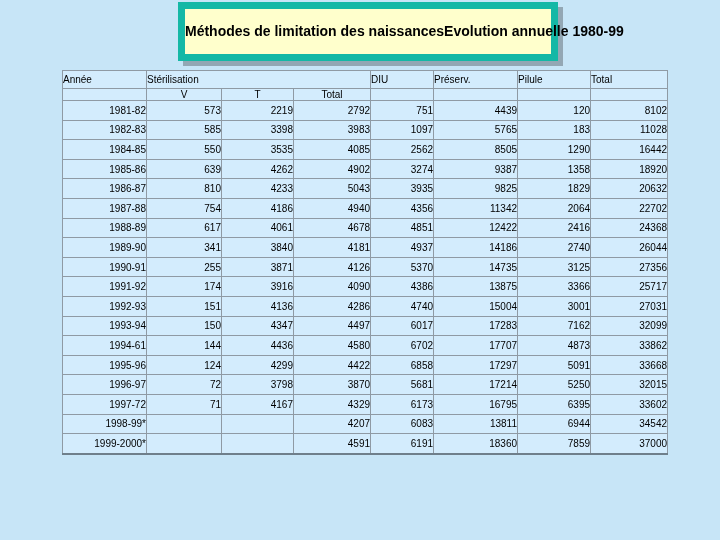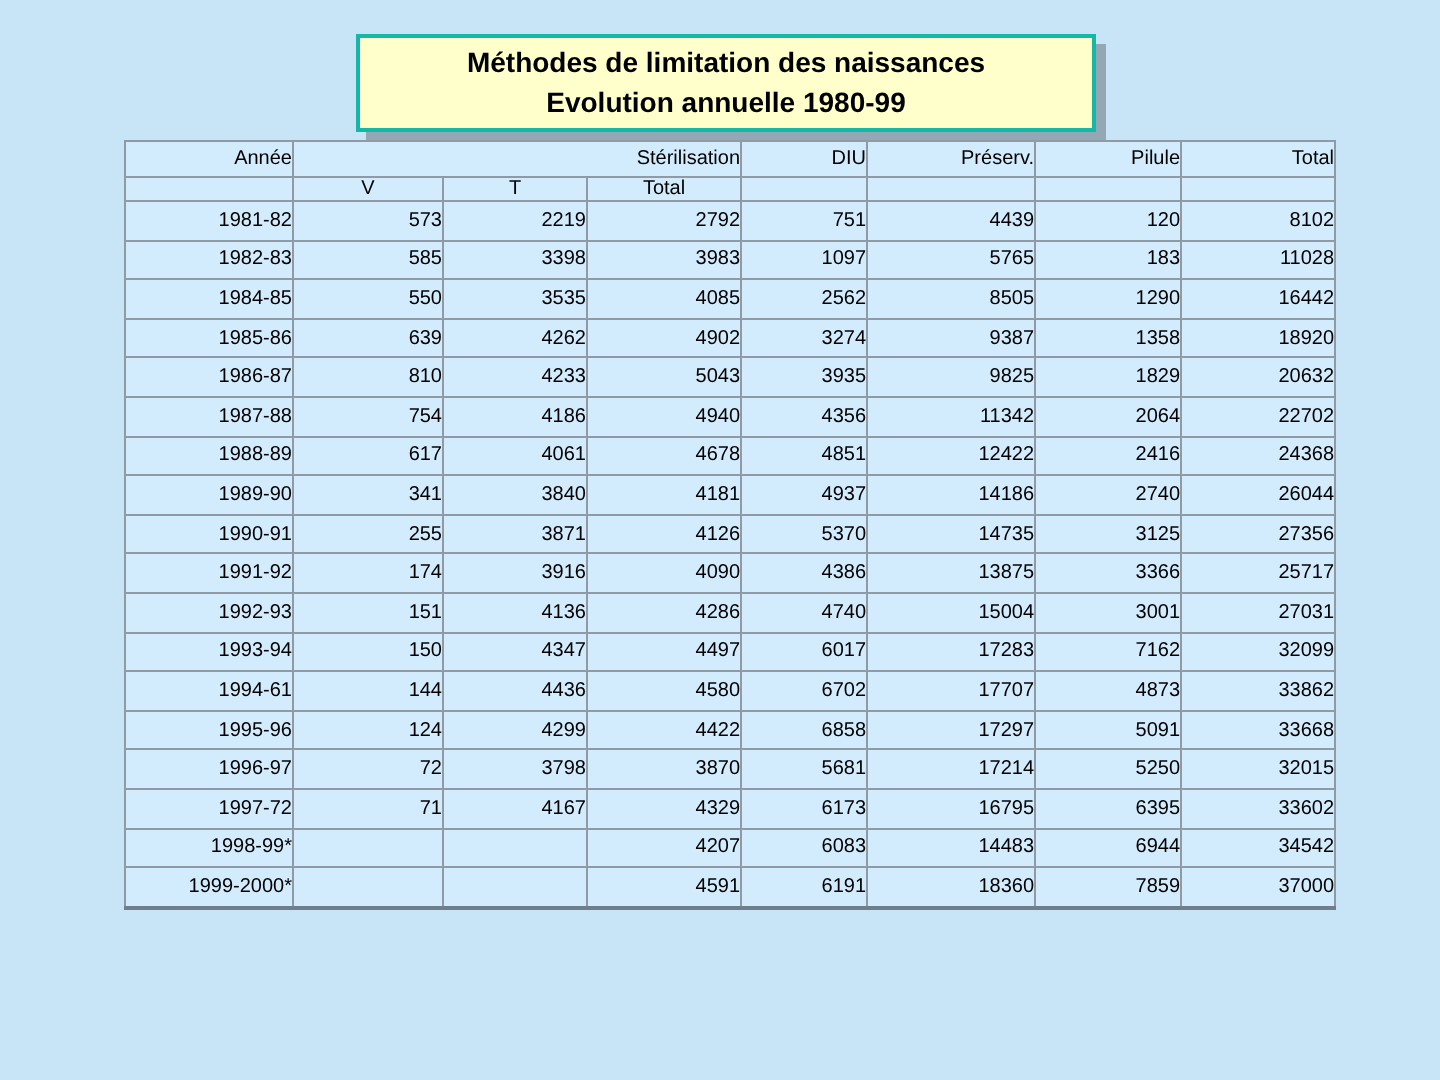--- a/index.html
+++ b/index.html
@@ -4,42 +4,41 @@
 <style>
   html,body{margin:0;padding:0;}
   body{
     width:720px;height:540px;position:relative;overflow:hidden;
     background:#c7e5f7;
     font-family:"Liberation Sans", sans-serif;
     color:#000;
   }
   .title-box{
     position:absolute;left:178px;top:2px;width:366px;height:45px;
-    background:#ffffcc;border:2px solid #14b8a6;
+    background:#ffffcc;border:7px solid #14b8a6;
     box-shadow:5px 5px 0 #93a7b4;
-    display:flex;flex-direction:column;justify-content:space-evenly;align-items:center;
+    display:flex;flex-direction:row;justify-content:space-evenly;align-items:center;
     text-align:center;
-    margin-top:15px;
   }
   .title-line{font-size:14px;font-weight:bold;line-height:15px;white-space:nowrap;}
   table.data{
     position:absolute;left:62px;top:70px;width:605px;
     border-collapse:collapse;table-layout:fixed;
     background:#d3ecfd;
     font-size:10px;
   }
   table.data th, table.data td{
     border:1px solid #8f9aa4;
     font-weight:normal;
     padding:0;
     overflow:visible;
     white-space:nowrap;
   }
   table.data{border-bottom:2px solid #6f7f8b;}
-  tr.hdr-main th{height:17px;text-align:right;vertical-align:middle;margin-left:24px;}
+  tr.hdr-main th{height:17px;text-align:left;vertical-align:middle;margin-left:24px;}
   tr.hdr-sub th, tr.hdr-sub td{height:9px;text-align:center;vertical-align:top;}
   tr.hdr-sub .sub-label{display:block;position:relative;top:0px;line-height:11px;}
   tbody td{height:18.6px;vertical-align:middle;}
   td.col-annee{text-align:right;padding-right:9px;}
   td.col-num{text-align:right;padding-right:15px;}
   .c0{width:84px}.c1{width:75px}.c2{width:72px}.c3{width:77px}
   .c4{width:63px}.c5{width:84px}.c6{width:73px}.c7{width:77px}
 </style>
 </head>
 <body>
@@ -246,21 +245,21 @@
         <td class="col-num">16795</td>
         <td class="col-num">6395</td>
         <td class="col-num">33602</td>
       </tr>
       <tr>
         <td class="col-annee">1998-99*</td>
         <td class="col-num"></td>
         <td class="col-num"></td>
         <td class="col-num">4207</td>
         <td class="col-num">6083</td>
-        <td class="col-num">14483</td>
+        <td class="col-num">13811</td>
         <td class="col-num">6944</td>
         <td class="col-num">34542</td>
       </tr>
       <tr>
         <td class="col-annee">1999-2000*</td>
         <td class="col-num"></td>
         <td class="col-num"></td>
         <td class="col-num">4591</td>
         <td class="col-num">6191</td>
         <td class="col-num">18360</td>

